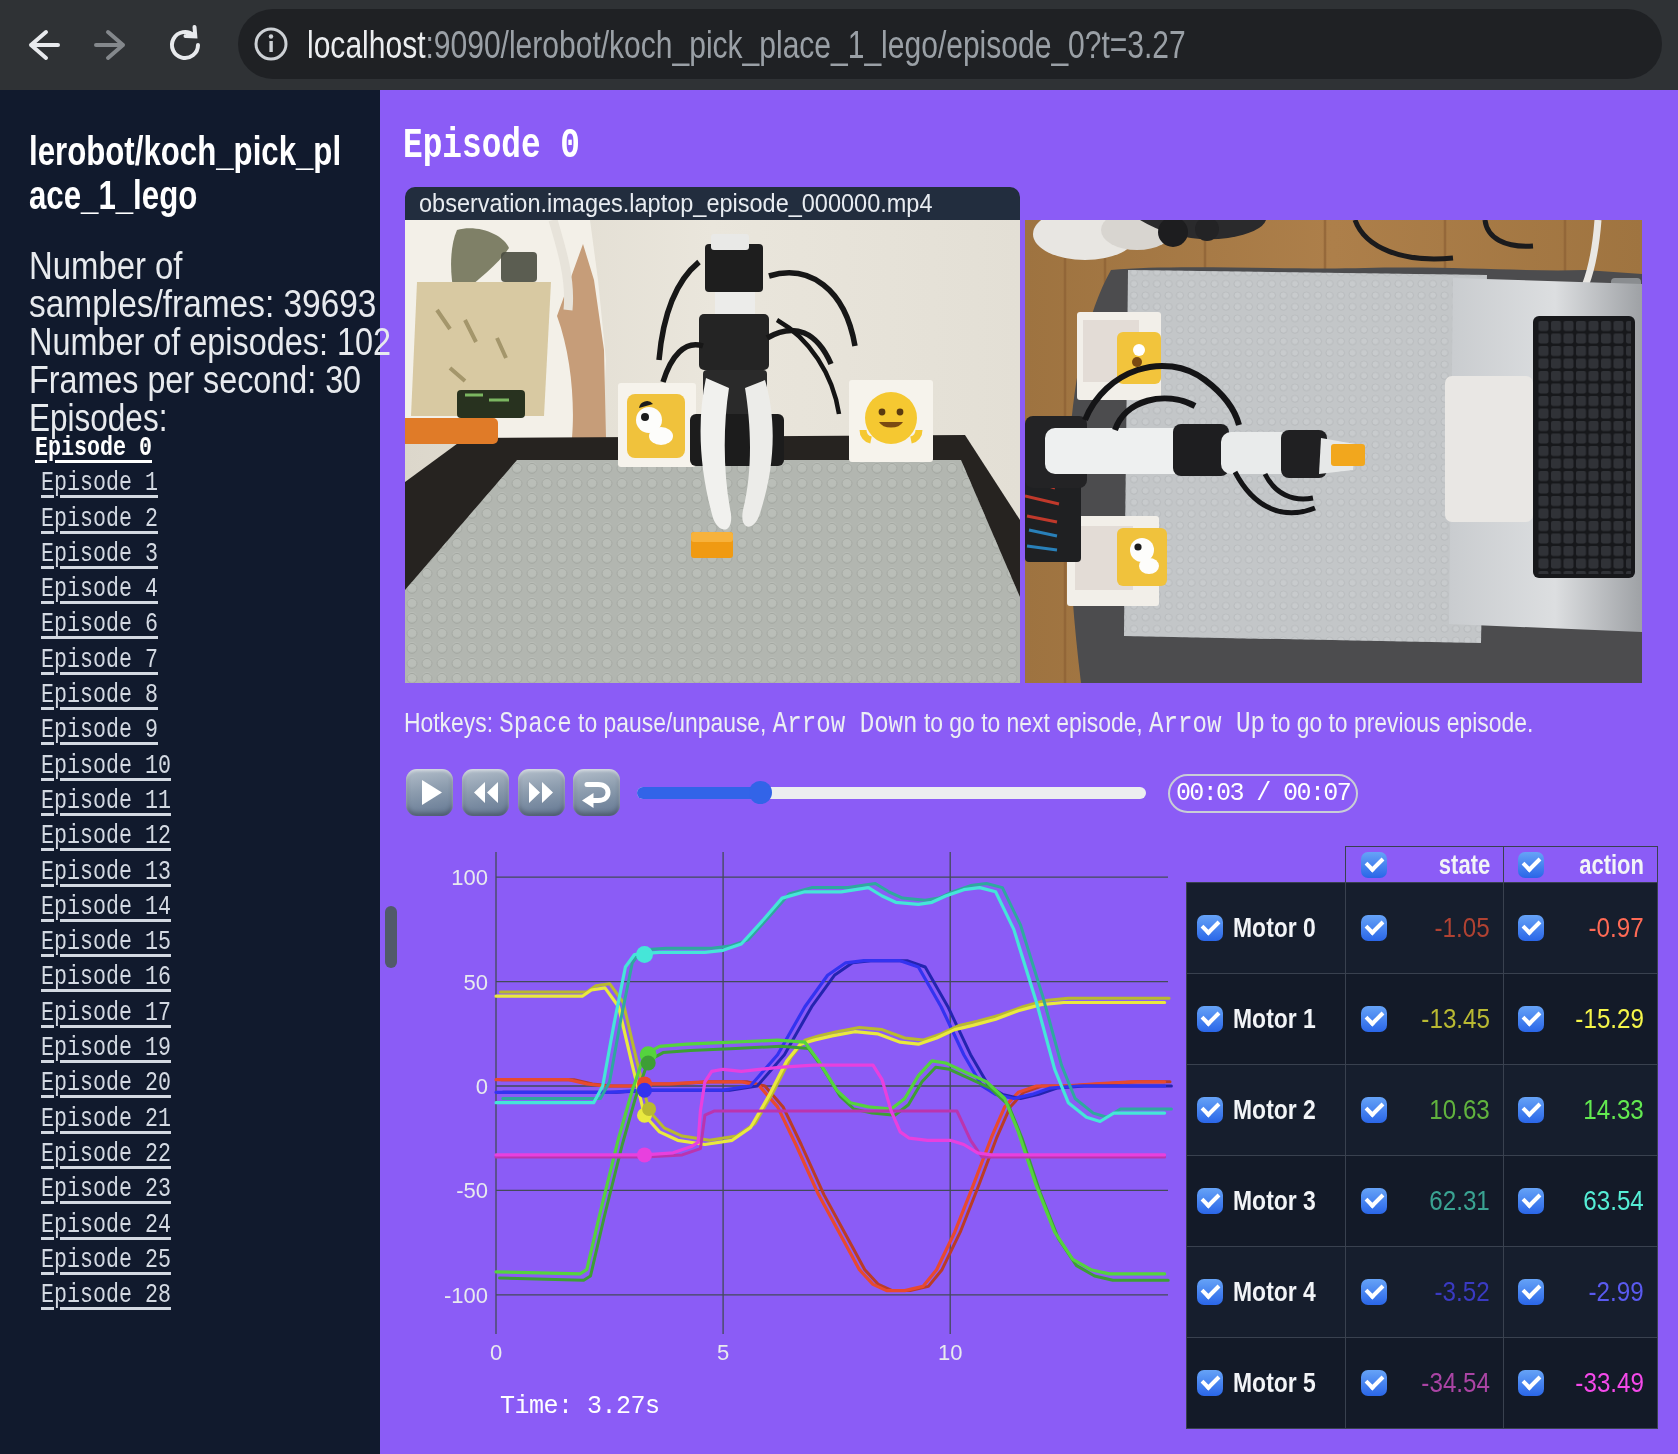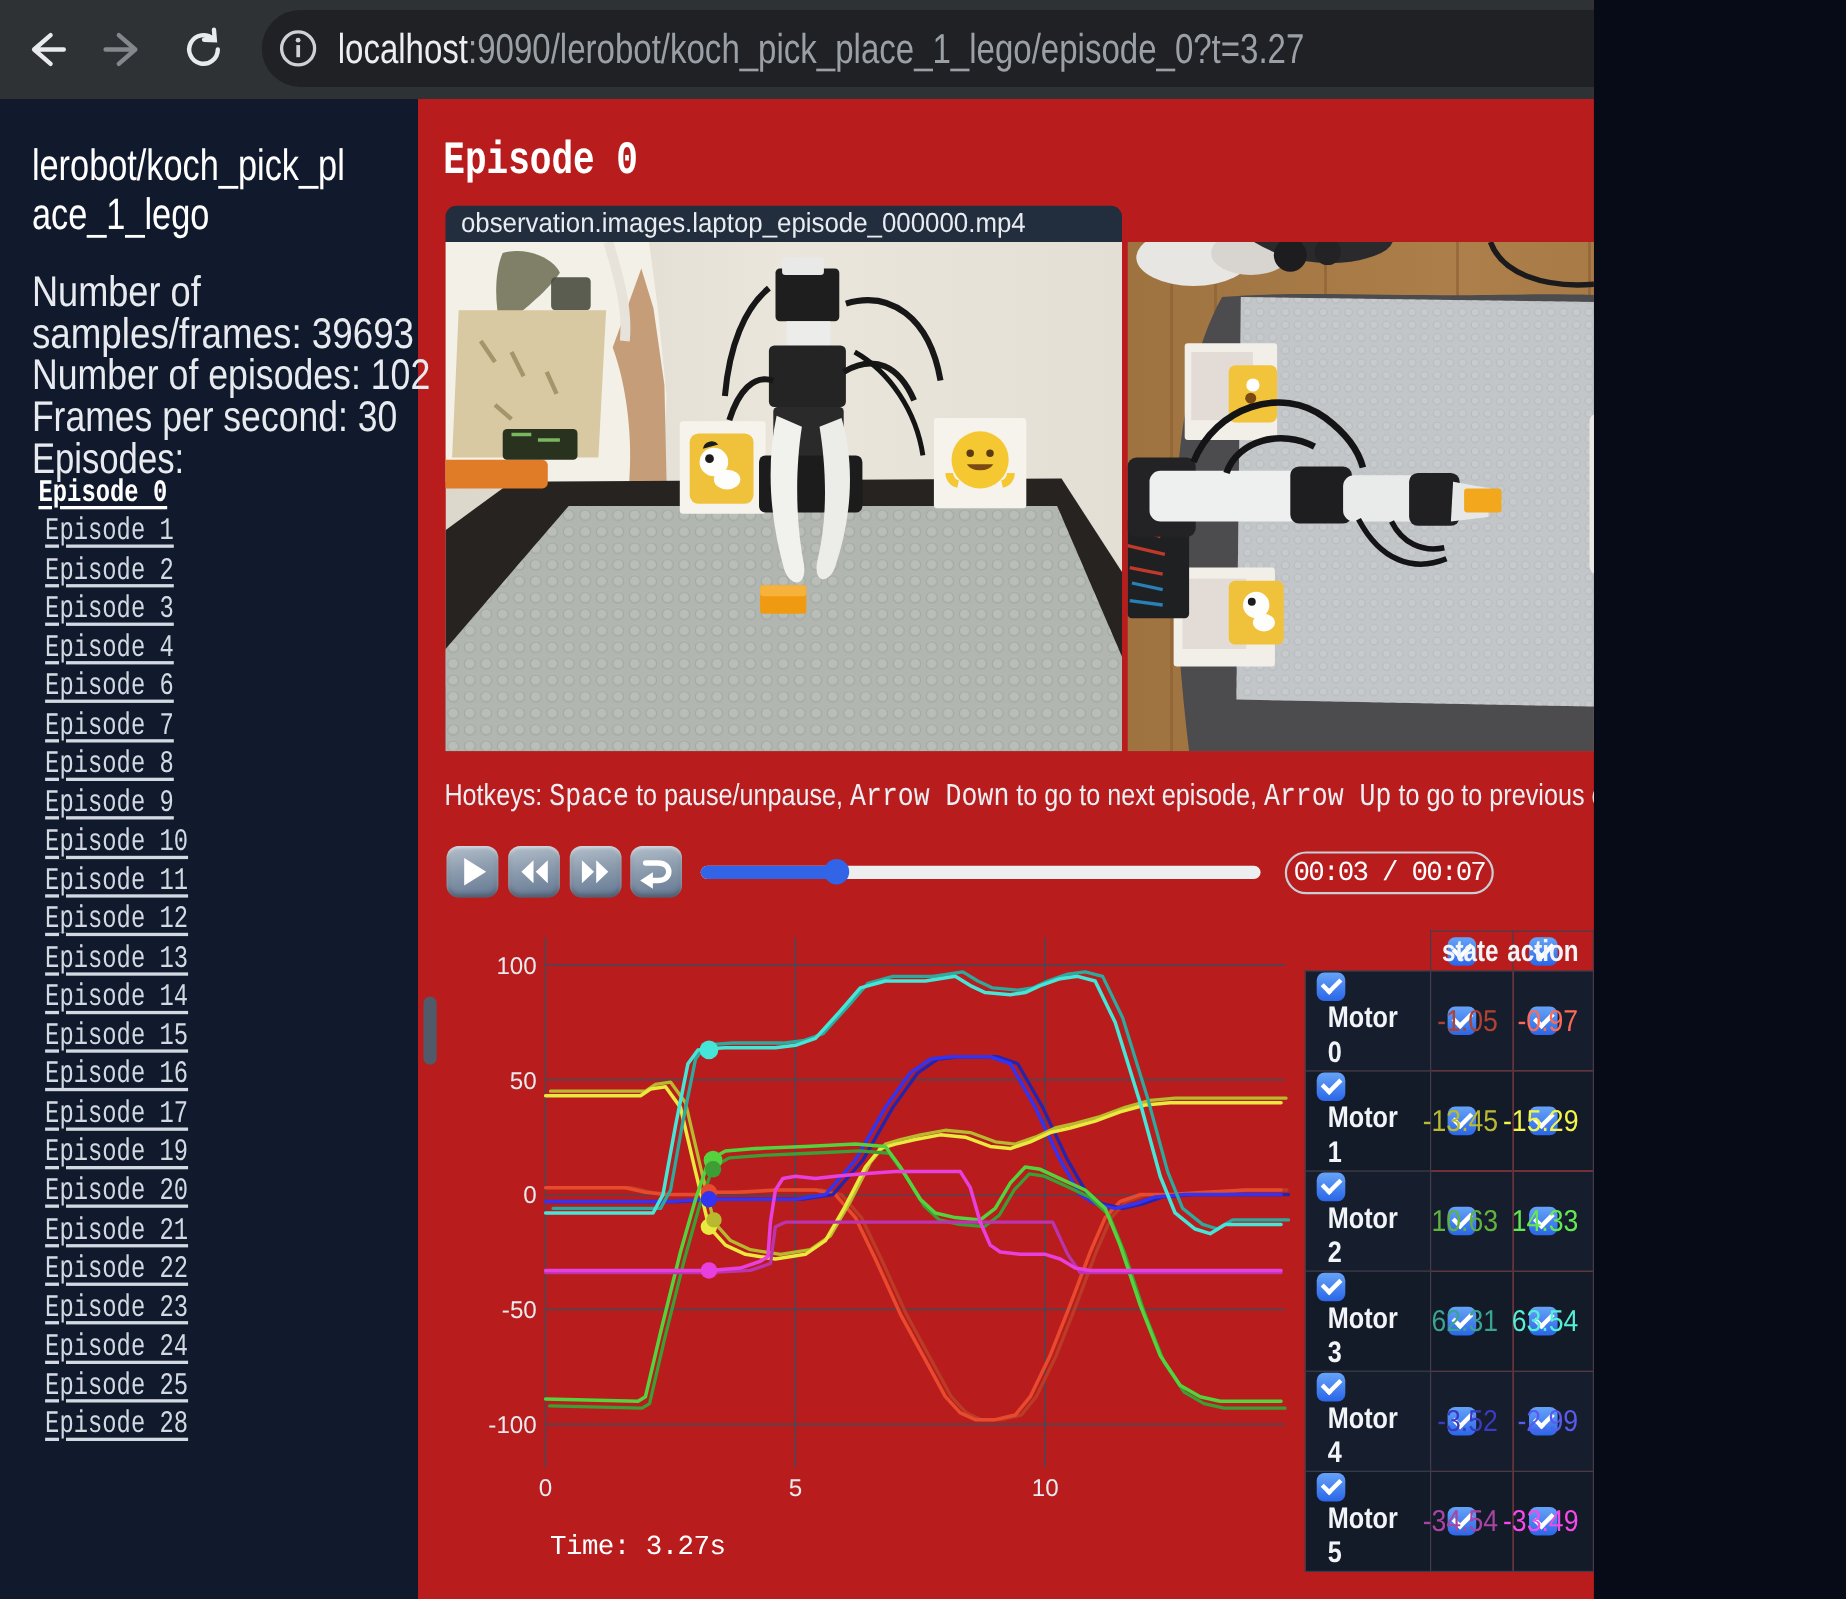--- a/index.html
+++ b/index.html
@@ -1,27 +1,27 @@
 <!DOCTYPE html>
 <html><head><meta charset="utf-8"><title>localhost:9090</title>
 <style>
 html,body{margin:0;padding:0;background:#060b17}
 *{box-sizing:border-box}
-.page{position:relative;width:1449px;height:1454px;overflow:hidden;background:#b91c1c;font-family:"Liberation Sans",sans-serif}
+.page{position:relative;width:1678px;height:1454px;overflow:hidden;background:#8b5cf6;font-family:"Liberation Sans",sans-serif}
 .abs{position:absolute}
 .sx{display:inline-block;transform-origin:0 50%;white-space:nowrap}
 
 .chrome{position:absolute;left:0;top:0;width:1678px;height:90px;background:#2f3235}
 .pill{position:absolute;left:238px;top:9px;width:1424px;height:70px;border-radius:35px;background:#1f2124}
 .navic{position:absolute;top:22px;width:46px;height:46px}
 .urltext{position:absolute;left:307px;top:23px;font-size:38px;line-height:44px;color:#9aa0a6;white-space:nowrap}
 .urltext b{color:#eceef0;font-weight:400}
 
 .side{position:absolute;left:0;top:90px;width:380px;height:1364px;background:#111a2d}
-.sbtitle{position:absolute;left:29px;font-size:40px;font-weight:400;color:#fff}
+.sbtitle{position:absolute;left:29px;font-size:40px;font-weight:700;color:#fff}
 .stat{position:absolute;left:29px;font-size:39px;color:#e7eaee}
 .eplist{position:absolute;left:41px;top:341px;width:330px}
 .ep{height:35.3px}
 .ep a{display:inline-block;transform:scaleX(0.76);transform-origin:0 50%;font-family:"Liberation Mono",monospace;font-size:28.5px;color:#d3d9e2;text-decoration:underline;text-underline-offset:5px;text-decoration-thickness:2.5px}
 .ep a.cur{font-weight:700;color:#fff;margin-left:-6px}
 .sthumb{position:absolute;left:385px;top:906px;width:12px;height:62px;border-radius:6px;background:#515a6a}
 
 .h2{position:absolute;left:403px;top:122px;font-family:"Liberation Mono",monospace;font-weight:700;font-size:42px;color:#fff}
 .cap{position:absolute;top:187px;height:33px;background:#222d3e;border-radius:10px 10px 0 0;color:#e8ecf1;font-size:25px;line-height:33px;padding-left:14px;white-space:nowrap;overflow:hidden}
 .hot{position:absolute;left:404px;top:707px;font-size:27.5px;color:#eceff3;white-space:nowrap}

